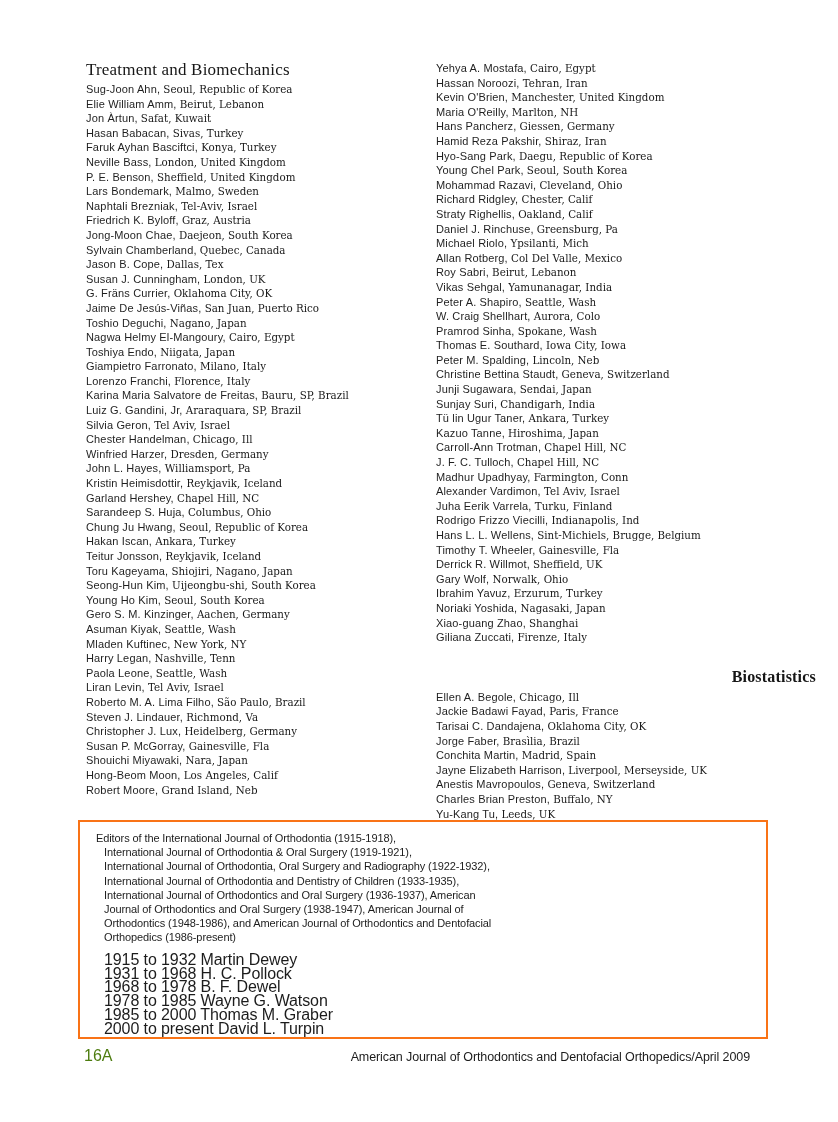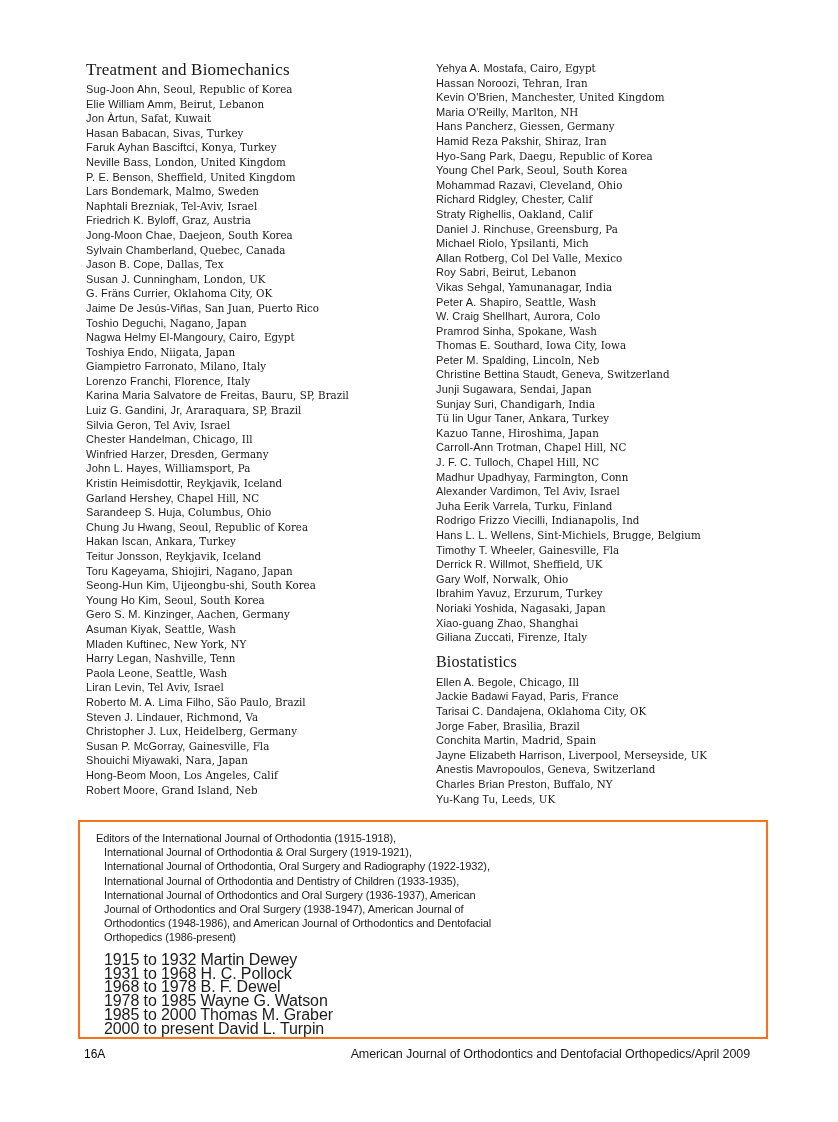--- a/index.html
+++ b/index.html
@@ -19,27 +19,28 @@
     font-family: "Liberation Serif", serif;
     font-weight: normal;
     font-size: 17px;
     line-height: 20px;
     color: #161616;
     margin-bottom: 2px;
     letter-spacing: 0.2px;
   }
   .bio-heading {
     font-family: "Liberation Serif", serif;
-    font-weight: normal;
+    font-weight: bold;
     font-size: 16px;
     line-height: 19px;
     color: #161616;
-    margin-top: 7px;
+    margin-top: 22px;
     margin-bottom: 4px;
     letter-spacing: 0.2px;
+    text-align: right;
   }
   .entry {
     font-size: 11px;
     line-height: 14.6px;
     white-space: nowrap;
     color: #1f1f1f;
   }
   .entry .nm {
     font-family: "Liberation Sans", sans-serif;
     font-size: 11px;
@@ -76,21 +77,21 @@
   }
   .footer {
     position: absolute;
     left: 84px;
     top: 1047px;
     width: 666px;
     display: flex;
     justify-content: space-between;
     align-items: baseline;
   }
-  .footer .page-number { font-size: 12px; color: #000000; }
+  .footer .page-number { font-size: 16px; color: #4d7c0f; }
   .footer .journal-line { font-size: 12.5px; color: #1c1c1c; letter-spacing: -0.1px; }
 </style>
 </head>
 <body>
 
 <div class="page">
 
   <div class="col-left">
     <div class="section-heading">Treatment and Biomechanics</div>
     <div>

